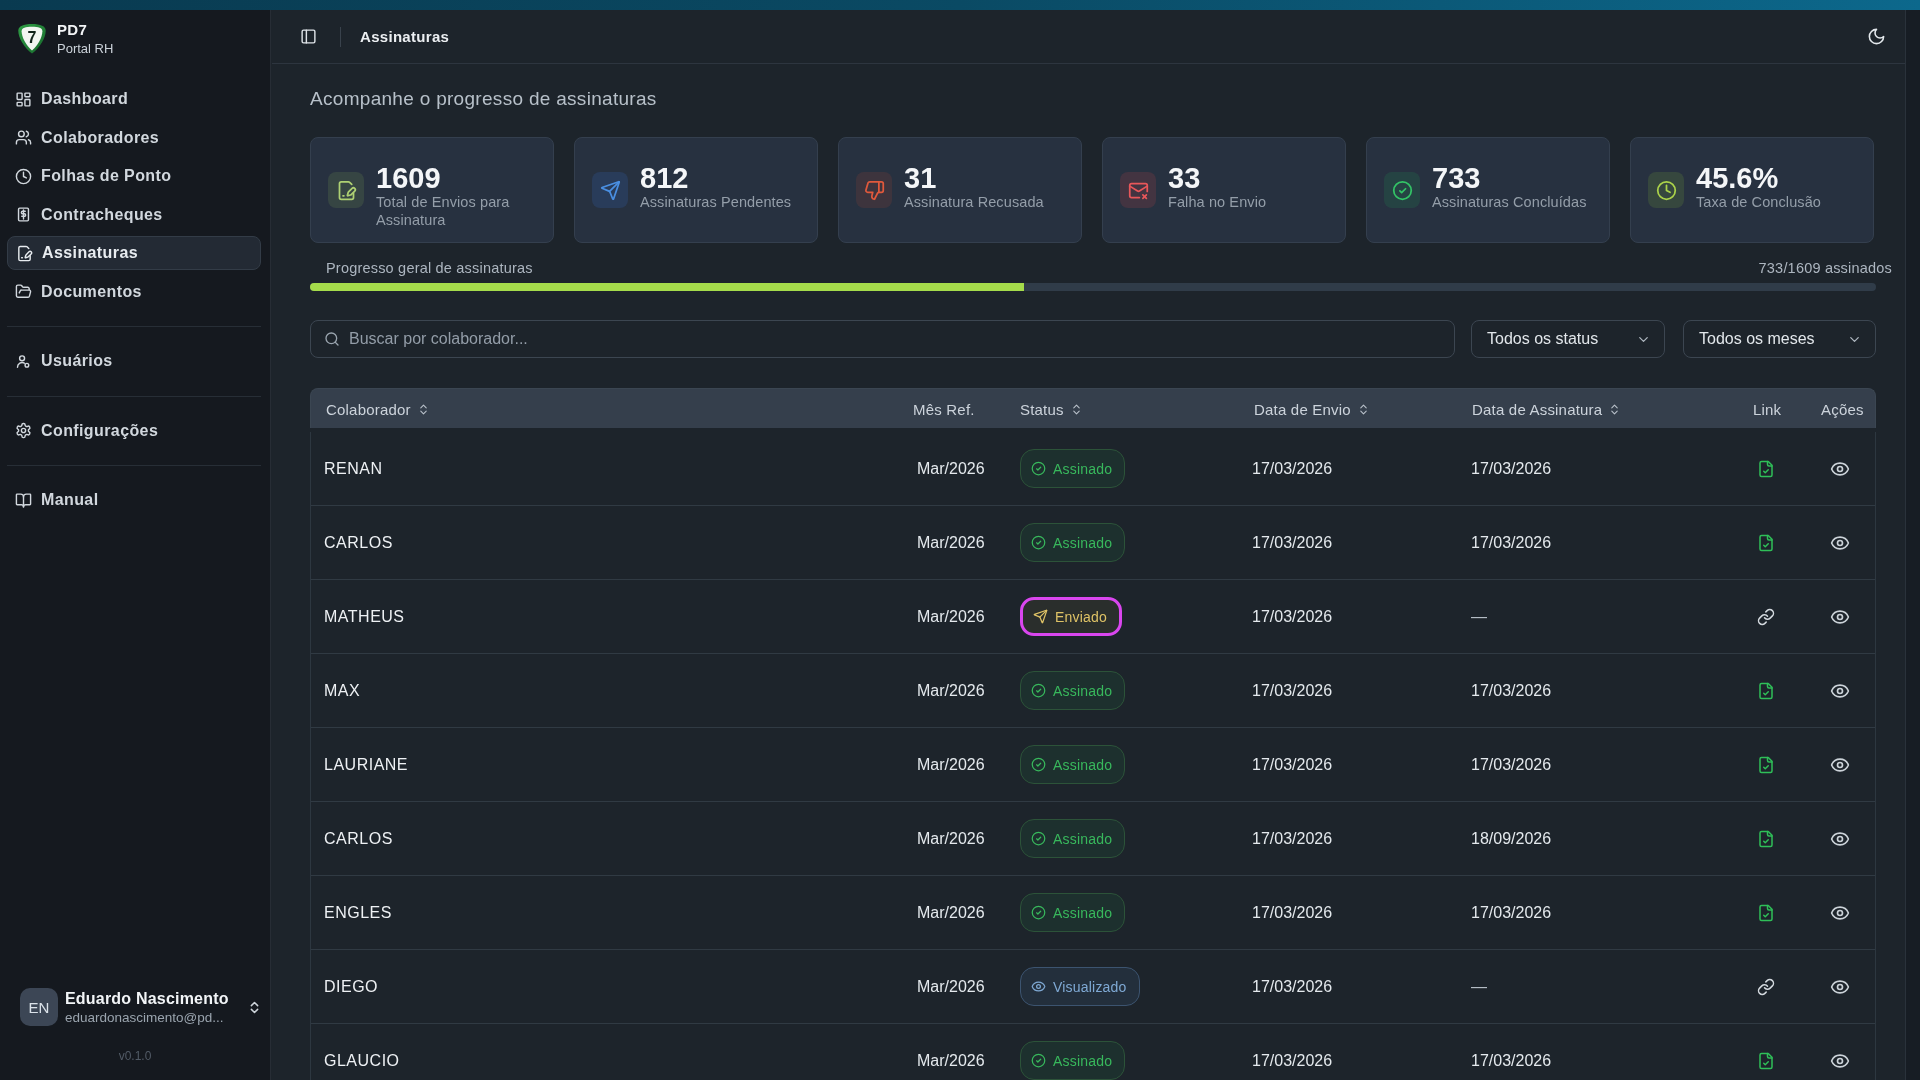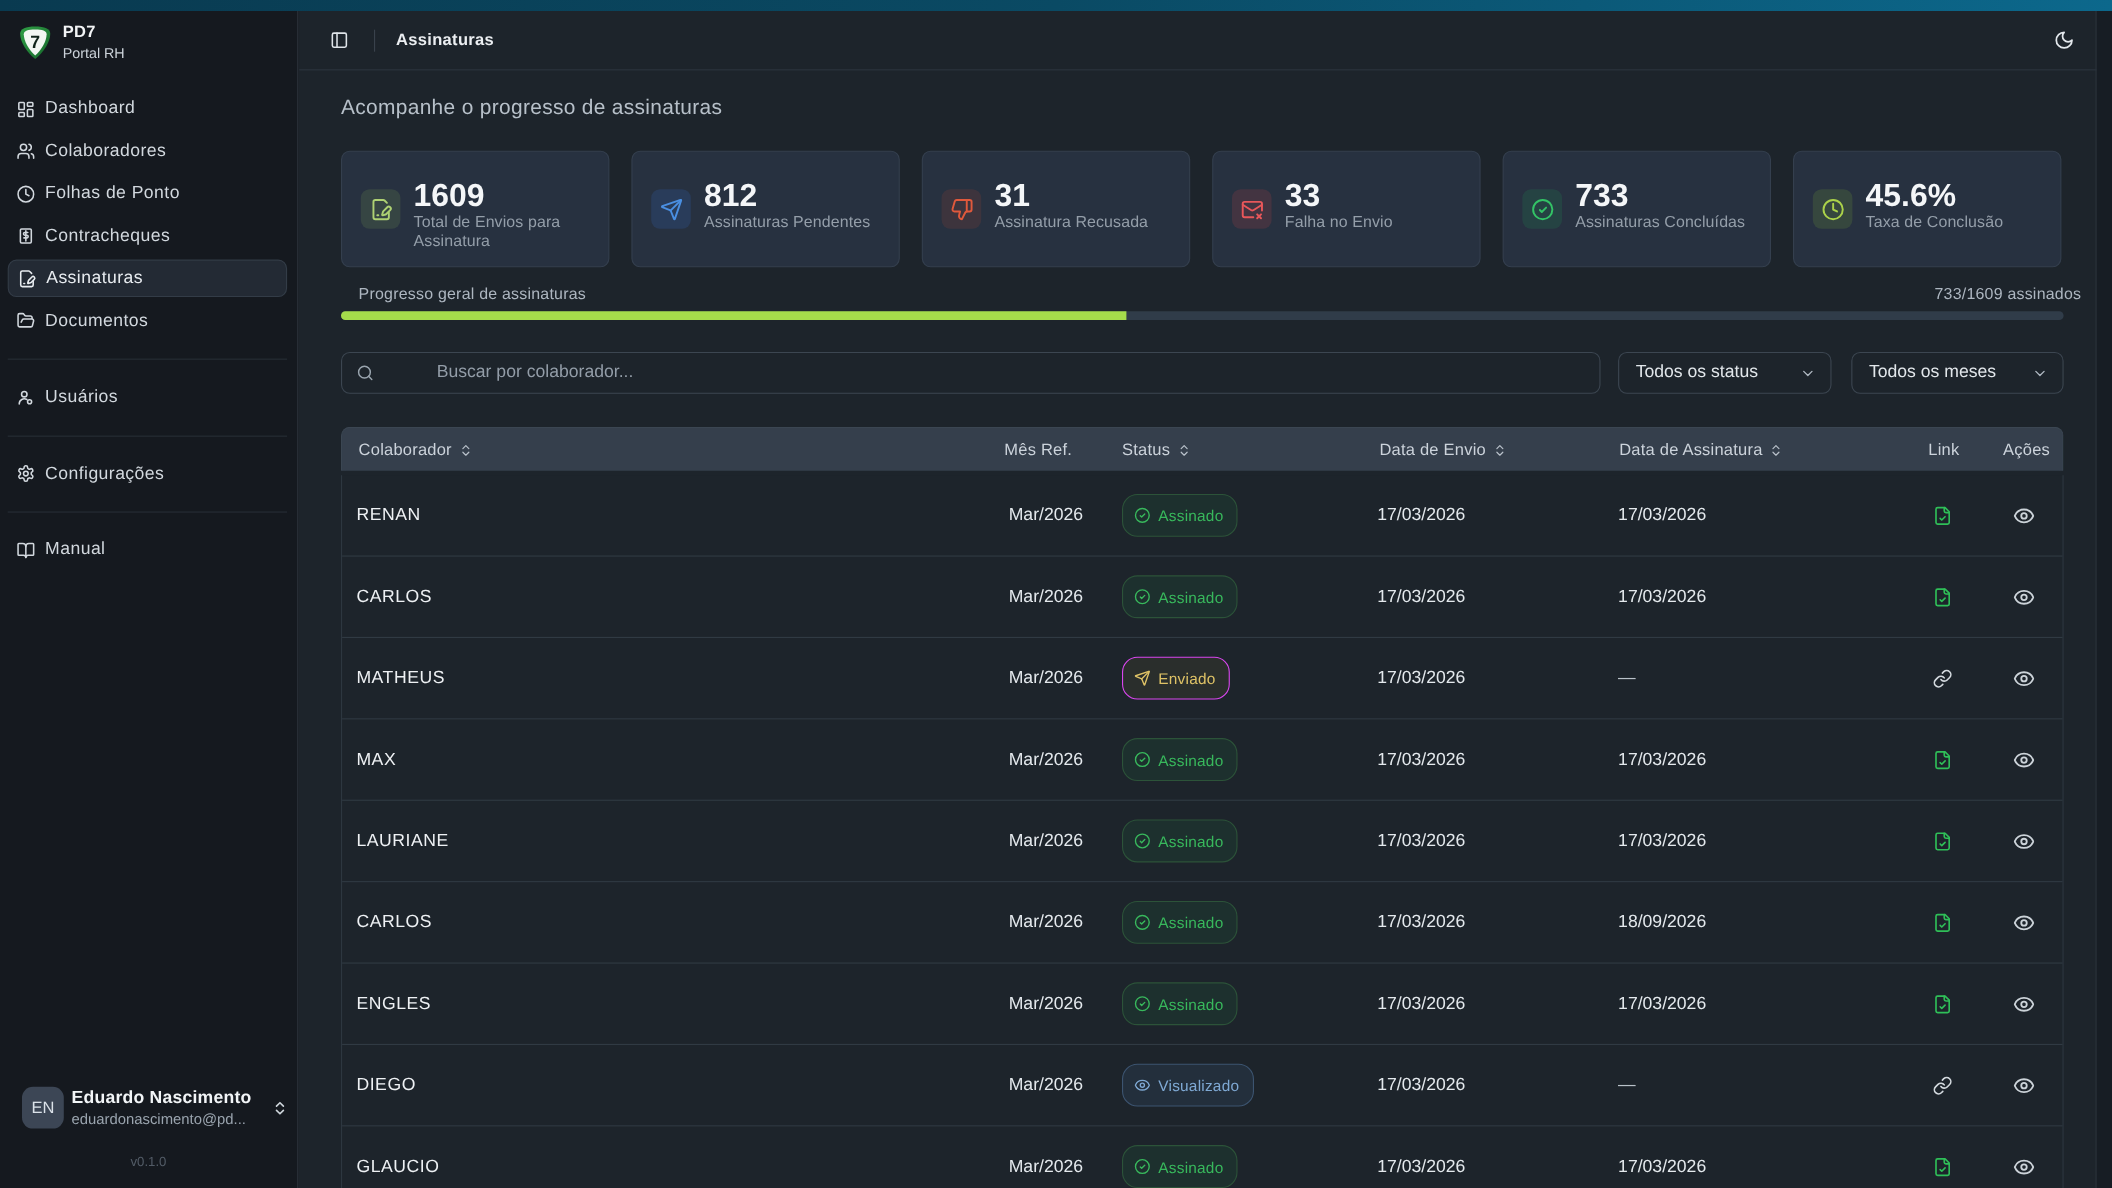--- a/index.html
+++ b/index.html
@@ -20,21 +20,21 @@
   aside {
     position:absolute; left:0; top:10px; bottom:0; width:271px;
     background:#15191f; border-right:1px solid #272d35; z-index:20;
   }
   .logo { display:flex; align-items:center; gap:8px; padding:7px 0 0 15px; height:49px; }
   .logo .lname { font-size:15px; font-weight:bold; color:#f2f4f6; letter-spacing:.3px; }
   .logo .lsub { font-size:13px; color:#cbd2d9; margin-top:3px; }
   .menu { position:absolute; top:70px; left:0; right:0; }
   .mitem {
     display:flex; align-items:center; gap:9px; height:38.5px; margin:0 9px 0 7px;
-    padding:0 8px; border-radius:8px; color:#d2d8de; font-size:16px; letter-spacing:.4px;
+    padding:0 8px; border-radius:8px; color:#d2d8de; font-size:16px; letter-spacing:.4px;font-weight:bold;
   }
   .mitem svg { width:17px; height:17px; flex:none; }
   .mitem.sel { background:#232a34; border:1px solid #333c47; color:#e8ecf0; height:34px; margin-top:2.25px; margin-bottom:2.25px; }
   .mdiv { height:1px; background:#272e36; margin:15px 9px 15px 7px; }
   .userbox { position:absolute; left:6px; bottom:54px; width:100%; display:flex; align-items:center; padding:0 14px; gap:7px; }
   .avatar { width:38px; height:38px; border-radius:10px; background:#3c4655; color:#dbe2e9;
     display:flex; align-items:center; justify-content:center; font-size:15px; }
   .uinfo { flex:1; min-width:0; }
   .uname { font-size:16px; font-weight:bold; color:#f2f5f7; white-space:nowrap; letter-spacing:.2px; }
   .umail { font-size:13.5px; color:#9aa4ae; margin-top:2px; white-space:nowrap; }
@@ -73,21 +73,21 @@
   .progrow { position:absolute; left:54px; top:196px; width:1566px; display:flex; justify-content:space-between; }
   .progrow span { font-size:14.5px; color:#adb6c0; letter-spacing:.2px; }
   .pbar { position:absolute; left:38px; top:219px; width:1566px; height:8px; background:#303c49; border-radius:5px; }
   .pfill { width:714px; height:8px; background:#a5dc4b; border-radius:5px 0 0 5px; }
   
   .searchrow { position:absolute; left:38px; top:256px; width:1566px; display:flex; }
   .searchbox {
     width:1145px; height:38px; border:1px solid #3c4651; border-radius:8px; display:flex; align-items:center;
     padding:0 13px; gap:9px; color:#9aa5af; background:#1d242b;
   }
-  .searchbox span { font-size:16px; color:#939da8;margin-left:48px; }
+  .searchbox span { font-size:16px; color:#939da8; }
   .sel1 { margin-left:16px; width:194px; }
   .sel2 { margin-left:18px; width:193px; }
   .dropdown {
     height:38px; border:1px solid #3c4651; border-radius:8px; background:#1d242b;
     display:flex; align-items:center; justify-content:space-between; padding:0 13px 0 15px;
   }
   .dropdown span { font-size:16px; color:#e2e7eb; }
   .dropdown svg { color:#aeb7c0; }
   
   .table { position:absolute; left:38px; top:324px; width:1566px; }
@@ -109,21 +109,21 @@
   .cass  { left:1160px; font-size:16px; color:#e4e9ed; }
   .clink { left:1430px; width:50px; justify-content:center; }
   .cact  { left:1504px; width:50px; justify-content:center; color:#ccd3d9; }
   .dash { color:#b9c1c9; }
   .pill {
     display:flex; align-items:center; gap:7px; height:39px; border-radius:14px; padding:0 12px 0 10px;
     font-size:14px; letter-spacing:.2px;
   }
   .pill svg { width:15px; height:15px; }
   .pill-g { border:1px solid #2c5339; background:rgba(34,197,94,.08); color:#38b85c; }
-  .pill-y { border:1px solid #d946ef; background:rgba(200,170,70,.08); color:#dec266; }
+  .pill-y { border:3px solid #d946ef; background:rgba(200,170,70,.08); color:#dec266; }
   .pill-b { border:1px solid #3c5470; background:rgba(80,130,190,.12); color:#7fa9d4; }
   .fgreen { color:#2fbf58; }
   .flink { color:#d3d9de; }
 </style>
 </head>
 <body>
 <div class="topstrip"></div>
 <div style="position:absolute;left:1905px;top:10px;bottom:0;width:1px;background:#2a323b;z-index:25"></div>
 <div style="position:absolute;left:1906px;top:10px;bottom:0;width:14px;background:#171d24;z-index:24"></div>
 

